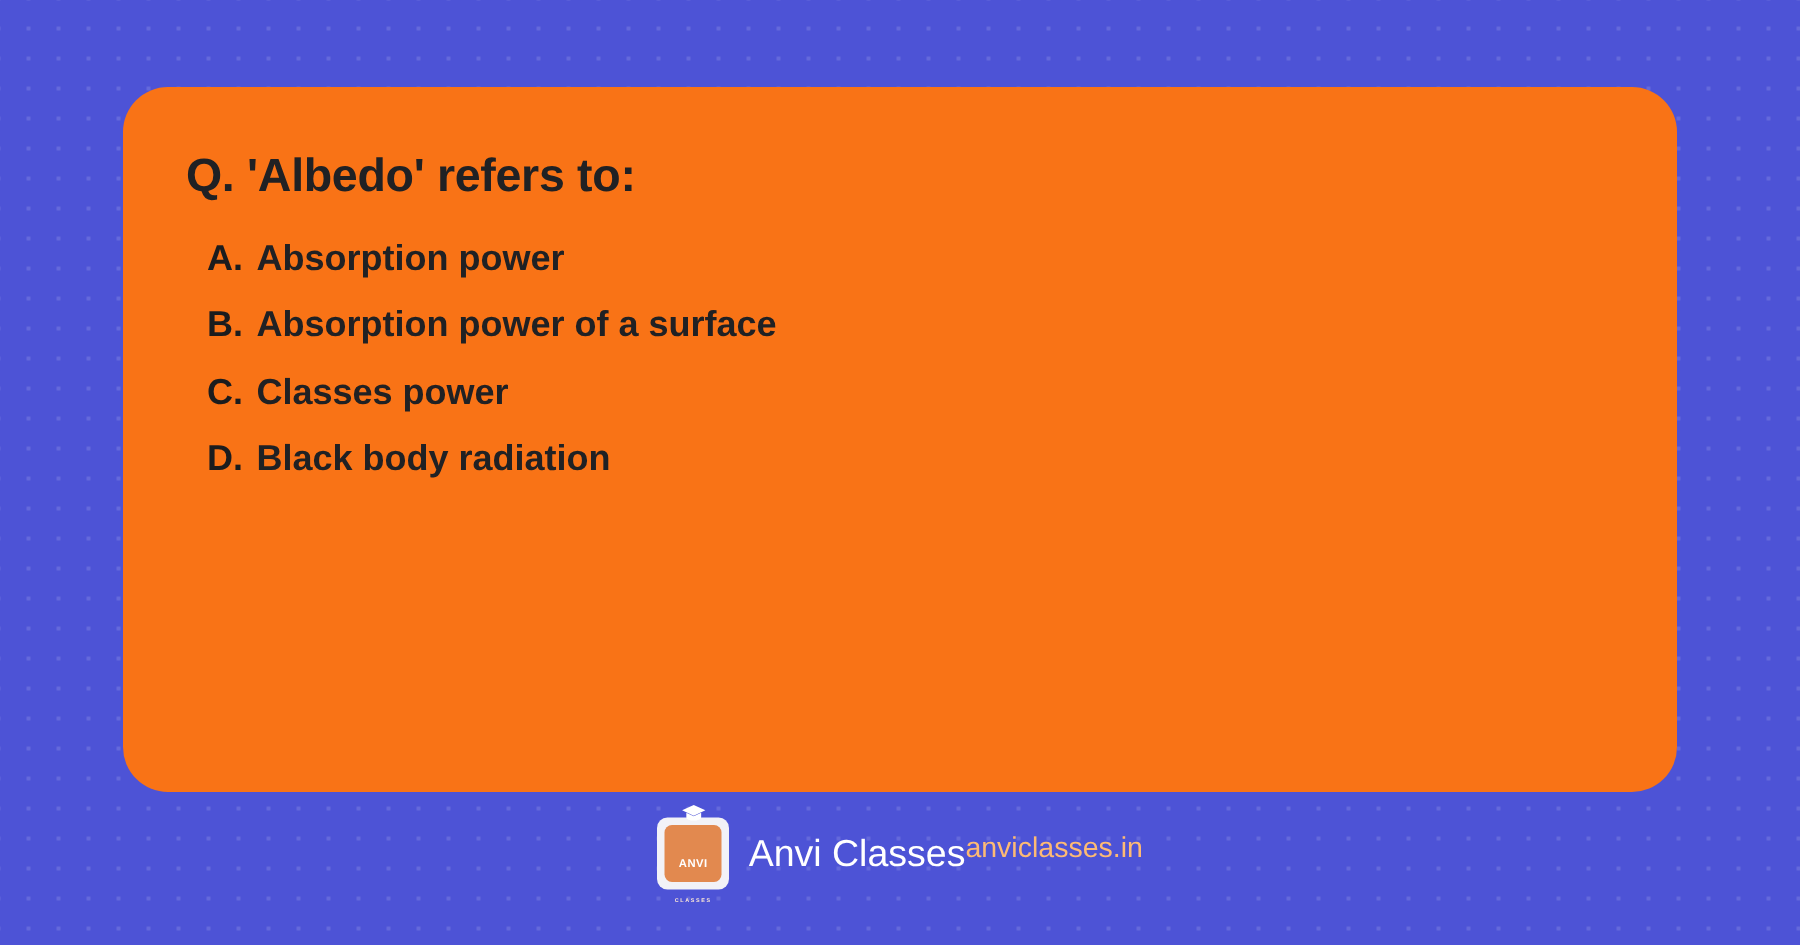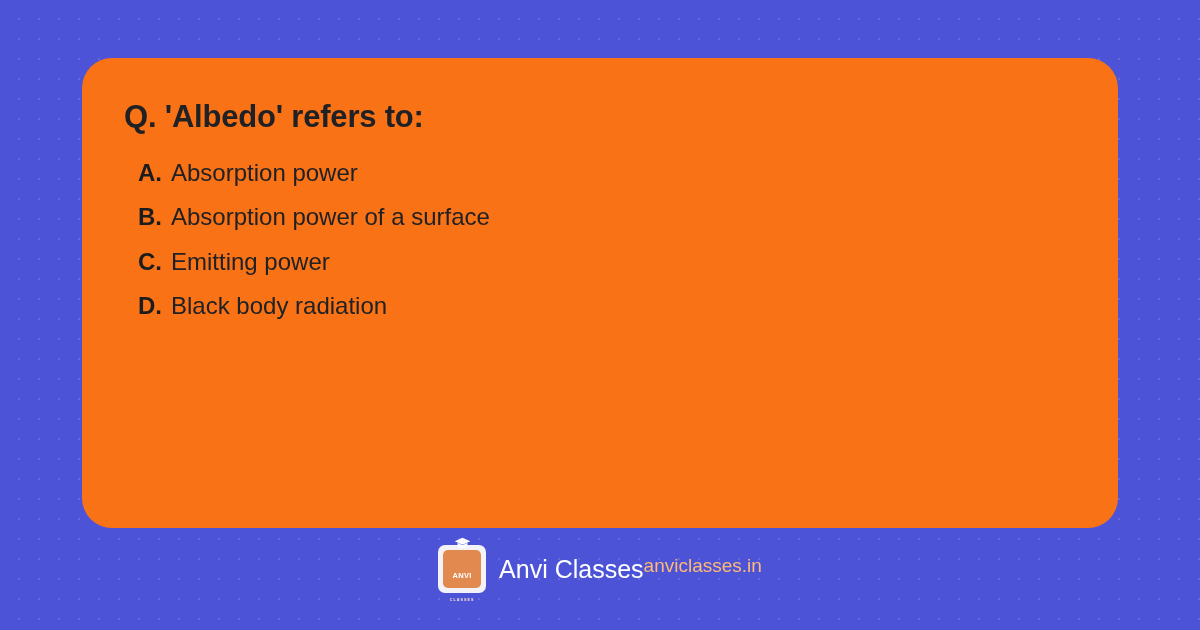--- a/index.html
+++ b/index.html
@@ -62,21 +62,21 @@
   .option-letter {
     font-size: 24px;
     font-weight: bold;
     color: #1b1c1e;
     width: 33px;
     flex: 0 0 33px;
   }
 
   .option-text {
     font-size: 24px;
-    font-weight: normal;
+    font-weight: bold;
     color: #202124;
   }
 
   #footer-brand {
     position: absolute;
     left: 0;
     right: 0;
     top: 545px;
     display: flex;
     justify-content: center;
@@ -161,21 +161,21 @@
       <span class="option-text">Absorption power</span>
     </li>
 
     <li class="option-row">
       <span class="option-letter">B.</span>
       <span class="option-text">Absorption power of a surface</span>
     </li>
 
     <li class="option-row">
       <span class="option-letter">C.</span>
-      <span class="option-text">Emitting power</span>
+      <span class="option-text">Classes power</span>
     </li>
 
     <li class="option-row">
       <span class="option-letter">D.</span>
       <span class="option-text">Black body radiation</span>
     </li>
 
   </ul>
 </div>
 

